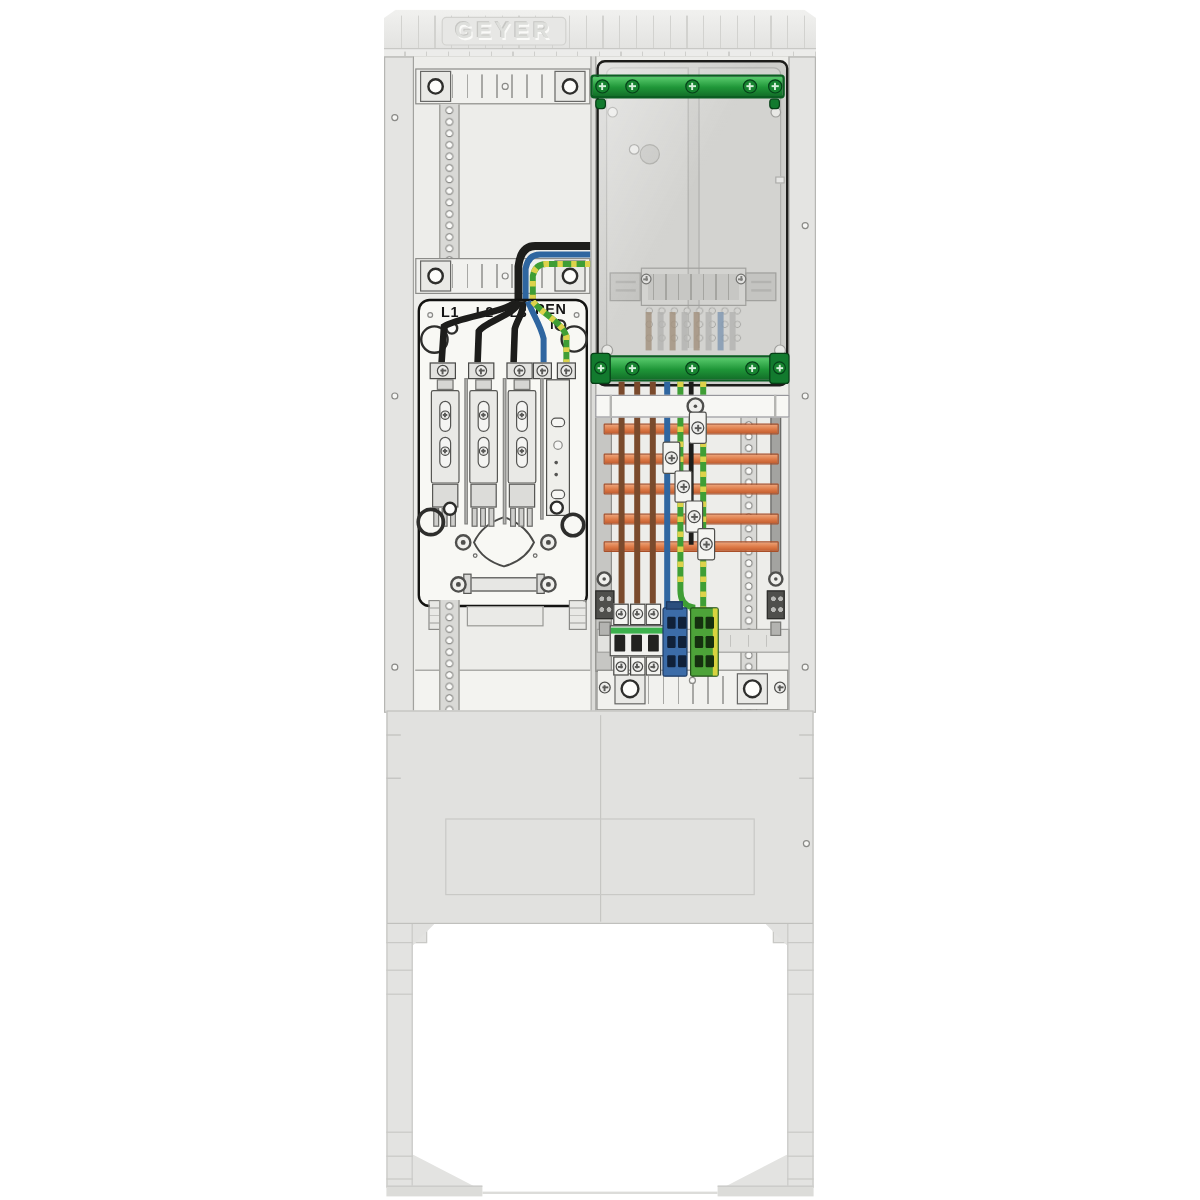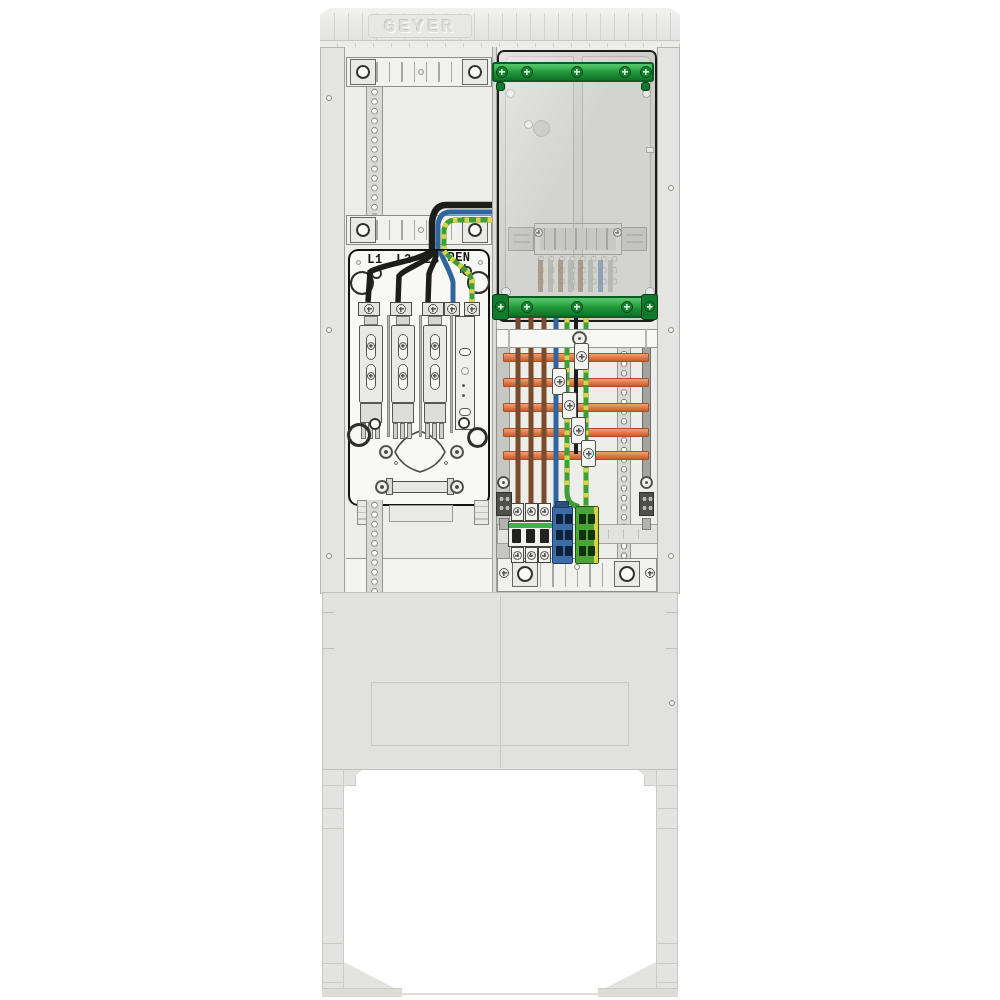--- a/index.html
+++ b/index.html
@@ -1,17 +1,17 @@
 <!DOCTYPE html>
 <html><head>
 <meta charset="utf-8">
 <style>
   html,body{margin:0;padding:0;background:#fff;}
   #stage{position:relative;width:1000px;height:1000px;background:#ffffff;overflow:hidden;
-         font-family:Liberation Mono, monospace;}
+         font-family:Liberation Sans, sans-serif;}
   .abs{position:absolute;box-sizing:border-box;}
   
   .hole{border-radius:50%;border:1.5px solid #8a8a87;background:#f6f6f4;}
   .ring{border-radius:50%;border:2.5px solid #2e2e2c;background:#fdfdfb;}
   .dot-ring{border-radius:50%;border:2px solid #4f4f4d;background:#efefec;}
   .dot-ring::after{content:"";position:absolute;inset:32%;border-radius:50%;background:#4f4f4d;}
   .screw{border-radius:50%;border:1.5px solid #4a4a48;background:
      linear-gradient(#5a5a58,#5a5a58) center/62% 1.6px no-repeat,
      linear-gradient(#5a5a58,#5a5a58) center/1.6px 62% no-repeat,#ececea;}
   .screw.g{border-color:#06421a;background:

